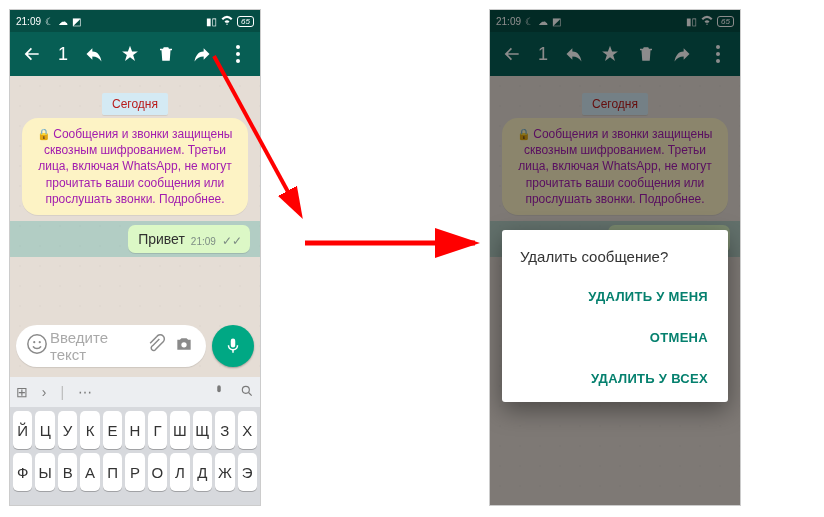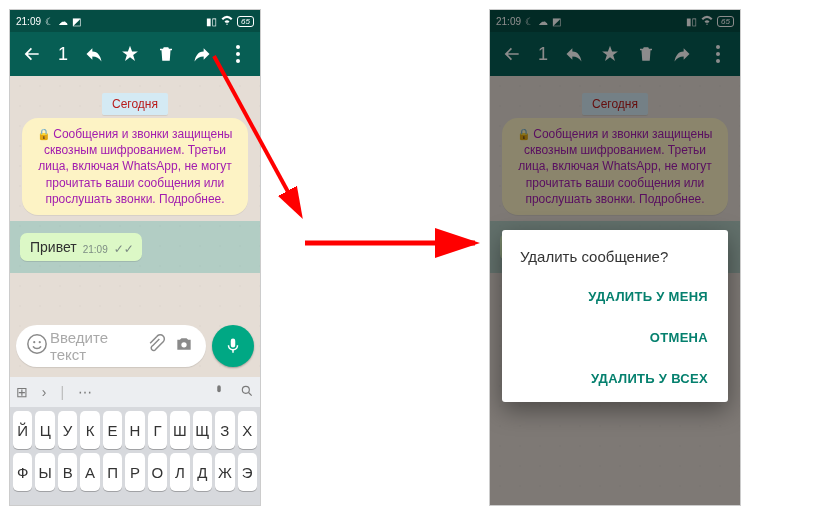--- a/index.html
+++ b/index.html
@@ -13,21 +13,21 @@
   .statusbar .battery { border: 1px solid #fff; border-radius: 3px; padding: 0 3px; font-size: 8px; font-style: italic; }
   .toolbar { height: 44px; background: #075e54; color: #fff; display: flex; align-items: center; padding: 0 4px; }
   .toolbar .tbtn { width: 36px; height: 44px; display: flex; align-items: center; justify-content: center; }
   .toolbar .count { font-size: 18px; font-weight: 500; padding: 0 8px; flex: 1; }
   .chat-area { background: #e5ddd5; background-image: radial-gradient(circle, rgba(0,0,0,0.02) 1px, transparent 1px); background-size: 20px 20px; position: relative; }
   .chat-row-pad { height: 12px; }
   .date-chip { text-align: center; margin: 6px 0; }
   .date-chip span { background: #d4eaf4; color: #b91c1c; font-size: 12px; padding: 4px 10px; border-radius: 2px; box-shadow: 0 1px 0 rgba(0,0,0,.08); }
   .enc-banner { margin: 6px 12px; background: #fdf3c5; color: #a21caf; font-size: 12px; text-align: center; padding: 8px 10px; border-radius: 16px; box-shadow: 0 1px 0 rgba(0,0,0,.06); line-height: 1.35; }
   .enc-banner .lock { font-size: 11px; margin-right: 2px; }
-  .msg-wrap { display: flex; justify-content: flex-start; padding: 12px 10px; }
+  .msg-wrap { display: flex; justify-content: flex-end; padding: 4px 10px; }
   .msg-wrap.selected { background: rgba(0,150,136,0.22); }
   .bubble { background: #dcf8c6; border-radius: 7px; padding: 6px 8px 6px 10px; box-shadow: 0 1px 0 rgba(0,0,0,.1); display: flex; align-items: flex-end; gap: 6px; }
   .bubble .txt { font-size: 14px; color: #303030; }
   .bubble .time { font-size: 10px; color: #7d8c84; }
   .bubble .ticks { color: #7d8c84; font-size: 12px; line-height: 1; }
   .inputbar { position: absolute; bottom: 132px; left: 0; right: 0; display: flex; align-items: flex-start; padding: 6px 6px; gap: 6px; }
   .pill { flex: 1; background: #fff; border-radius: 22px; height: 42px; display: flex; align-items: center; padding: 0 8px; box-shadow: 0 1px 1px rgba(0,0,0,.1); }
   .pill .emoji { width: 26px; text-align: center; color: #8a8a8a; }
   .pill .txtfield { flex: 1; font-size: 15px; color: #a9a9a9; }
   .pill .attach, .pill .camera { width: 28px; text-align: center; color: #8a8a8a; }

